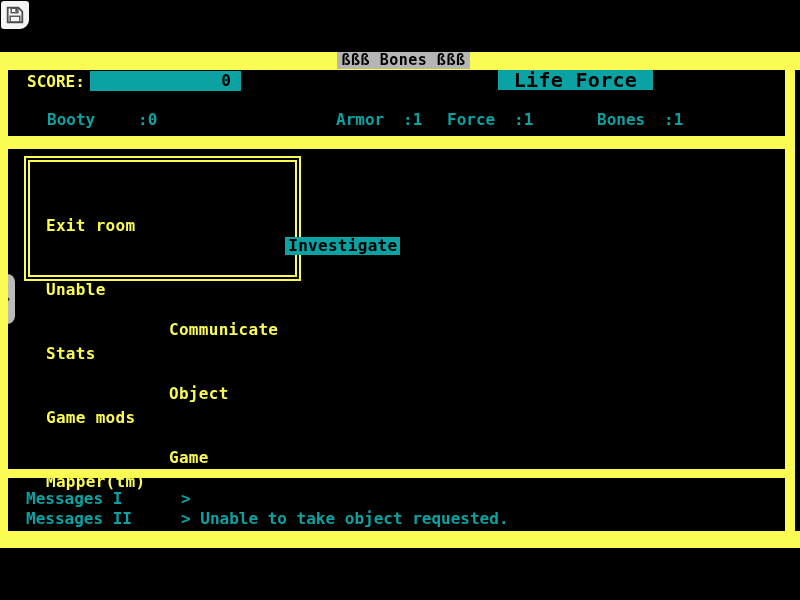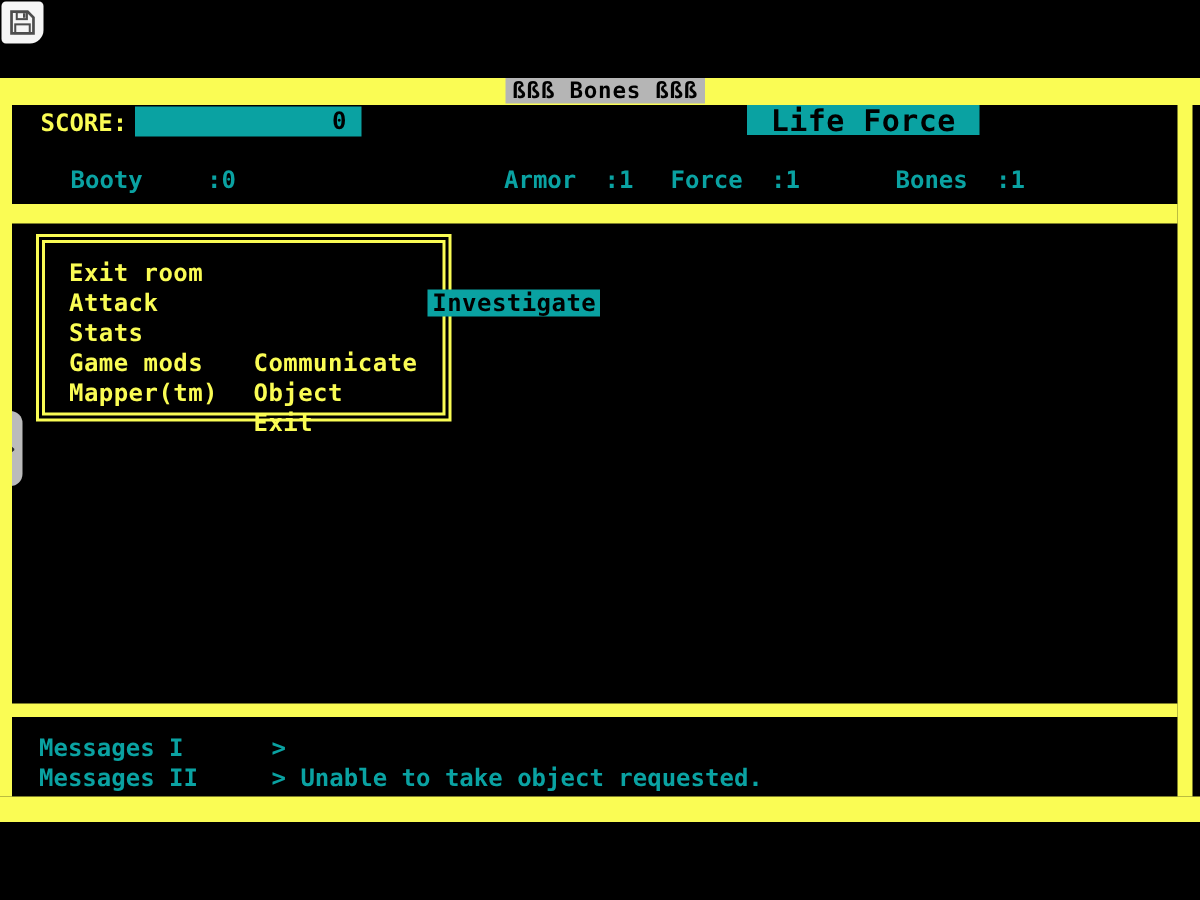--- a/index.html
+++ b/index.html
@@ -55,21 +55,21 @@
   .stat-floor{left:597px;} .stat-floor .lbl{width:67px;}
   
   .menu-box{position:absolute;left:24px;top:156px;width:277px;height:125px;
     border:2px solid var(--yellow);box-sizing:border-box;}
   .menu-box-inner{position:absolute;inset:2px;border:2px solid var(--yellow);}
   .menu-content{position:absolute;inset:2px;padding:6px 0 0 8px;}
   .menu-col{position:absolute;top:8px;display:flex;flex-direction:column;}
   .menu-col-left{left:14px;}
   .menu-col-right{left:137px;}
   .menu-item{color:var(--yellow);font-size:16px;line-height:20px;letter-spacing:0.3px;
-    cursor:pointer;white-space:pre;}
+    cursor:pointer;white-space:pre;margin-top:44px;}
   .menu-item.selected{color:#000;text-align:center;}
   .menu-item.selected .hl{background:var(--teal);display:inline-block;line-height:18px;
     padding:0 3px;margin-left:-3px;}
   
   .msg-label{position:absolute;left:26px;color:var(--teal);font-size:16px;line-height:18px;}
   .msg-text {position:absolute;left:181px;color:var(--teal);font-size:16px;line-height:18px;white-space:pre;}
   .msg-row1{top:490px;} .msg-row2{top:510px;}
 </style>
 </head>
 <body>
@@ -119,32 +119,32 @@
   <div class="stat stat-floor">
     <span class="lbl">Bones</span>
     <span class="val">:1</span>
   </div>
 
   <div class="menu-box">
     <div class="menu-box-inner">
       <div class="menu-content">
         <div class="menu-col menu-col-left">
           <div class="menu-item">Exit room</div>
-          <div class="menu-item">Attack</div>
+          <div class="menu-item">Unable</div>
           <div class="menu-item">Stats</div>
           <div class="menu-item">Game mods</div>
           <div class="menu-item">Mapper(tm)</div>
         </div>
         <div class="menu-col menu-col-right">
           <div class="menu-item selected">
             <span class="hl">Investigate</span>
           </div>
           <div class="menu-item">Communicate</div>
           <div class="menu-item">Object</div>
-          <div class="menu-item">Exit</div>
+          <div class="menu-item">Game</div>
         </div>
       </div>
     </div>
   </div>
 
   <div class="msg-label msg-row1">Messages I</div>
   <div class="msg-text  msg-row1">&gt;</div>
   <div class="msg-label msg-row2">Messages II</div>
   <div class="msg-text  msg-row2">&gt; Unable to take object requested.</div>
 

